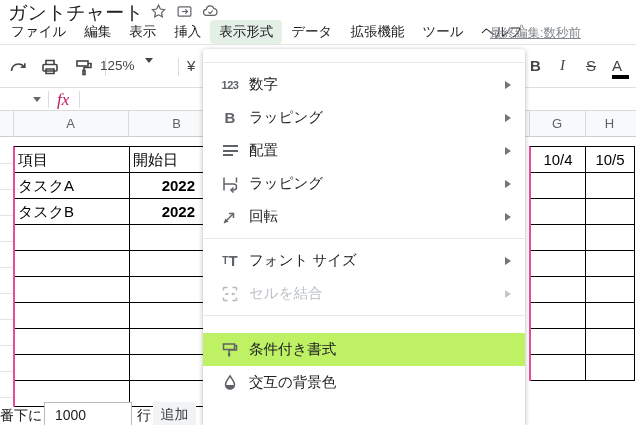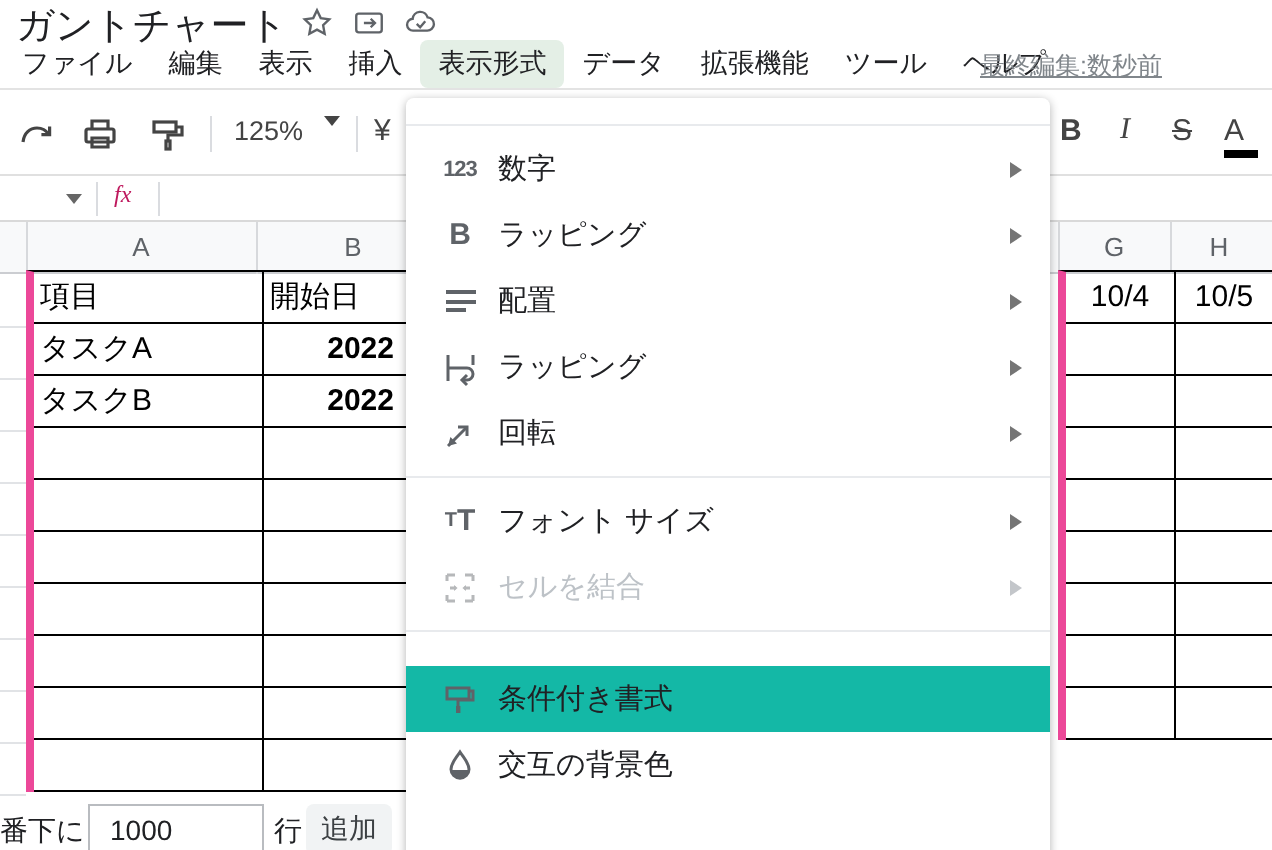--- a/index.html
+++ b/index.html
@@ -20,48 +20,48 @@
   
   #toolbar { left:0; top:45px; width:636px; height:43px; border-bottom:1px solid #e0e0e0; }
   .tb-sep { position:absolute; top:13px; width:1px; height:18px; background:#dadce0; }
   .tb-icon svg { width:20px; height:20px; fill:none; stroke:#444; stroke-width:1.6; }
   .tb-txt { position:absolute; font-size:13.5px; color:#444; }
   .tri-down { width:0; height:0; border-left:4px solid transparent; border-right:4px solid transparent;
     border-top:5px solid #444; }
   .fmt-letter { position:absolute; top:12px; font-size:15px; color:#444; }
   
   #formula-bar { left:0; top:88px; width:636px; height:23px; border-bottom:1px solid #d9d9d9; background:#fff; }
-  .fx { font-style:italic; font-family:"Liberation Serif","DejaVu Serif",serif; font-size:12px; color:#be185d; }
+  .fx { font-style:italic; font-family:"Liberation Serif","DejaVu Serif",serif; font-size:17px; color:#be185d; }
   
   #col-headers { left:0; top:111px; width:636px; height:26px; background:#f8f9fa;
     border-bottom:1px solid #cbcdd1; }
   .col-h { position:absolute; top:0; height:26px; line-height:26px; text-align:center;
     font-size:13px; color:#5f6368; }
   .col-line { position:absolute; top:0; width:1px; height:26px; background:#d7d9dc; }
   
-  .tbl { position:absolute; top:135px; display:grid; border-top:1px solid #000; border-left:4px solid #ec4899; }
+  .tbl { position:absolute; top:146px; display:grid; border-top:1px solid #000; border-left:2px solid #ec4899; }
   #tbl-left  { left:13px;  grid-template-columns:115px 83px; grid-auto-rows:26px; }
   #tbl-right { left:529px; grid-template-columns:55px 49px;  grid-auto-rows:26px; }
   .cell { border-right:1px solid #000; border-bottom:1px solid #000; font-size:15px;
     padding-left:3px; line-height:25px; white-space:nowrap; overflow:hidden; color:#000; }
   .cell.center { text-align:center; padding-left:0; }
   .cell.date { padding-left:0;font-weight:bold; }
   .cell.date span { display:block; width:65px; text-align:right; }
   .rowhead-line { position:absolute; left:0; width:13px; height:1px; background:#e1e3e6; }
   
   #add-bar { left:0; top:399px; width:203px; height:26px; font-size:14px; }
   #row-count-input { position:absolute; left:44px; top:3px; width:88px; height:26px;
     border:1px solid #b9bcc0; font-size:14px; padding-left:10px; color:#202124; background:#fff; }
   #add-rows-button { position:absolute; left:153px; top:3px; width:43px; height:26px;
     background:#f1f3f4; border:none; border-radius:4px; font-size:14px; color:#3c4043; }
   
   #format-menu { left:203px; top:49px; width:322px; height:390px; background:#fff; z-index:10;
     border-radius:4px; box-shadow:0 1px 5px rgba(0,0,0,.3); padding-top:8px; }
   .menu-row { height:33px; display:flex; align-items:center; font-size:14.5px; color:#202124; }
-  .menu-row.hl { background:#14b8a6; }
+  .menu-row.hl { background:#bef264; }
   .menu-row.disabled { color:#bdc2c7; }
   .menu-row.disabled .mi-icon { opacity:.45; }
   .mi-icon { width:26px; margin-left:14px; display:flex; justify-content:center; align-items:center;
     color:#5f6368; font-weight:bold; }
   .mi-icon svg { width:20px; height:20px; fill:none; stroke:#5f6368; stroke-width:1.5; }
   .mi-label { margin-left:6px; }
   .mi-arrow { margin-left:auto; margin-right:14px; width:0; height:0;
     border-top:4.5px solid transparent; border-bottom:4.5px solid transparent; border-left:6px solid #757575; }
   .menu-row.disabled .mi-arrow { border-left-color:#c3c6ca; }
   .menu-sep { height:1px; background:#e8eaed; margin:5px 0; }
@@ -118,21 +118,21 @@
       </svg>
   </div>
   <div class="abs tb-icon" style="left:74px;top:12px">
     <svg viewBox="0 0 20 20">
         <rect x="3" y="4" width="11" height="5"></rect>
         <path d="M14 6.5h3v4h-7v3"></path>
         <rect x="9" y="13.5" width="2" height="4"></rect>
       </svg>
   </div>
   <div class="tb-sep" style="left:105px"></div>
-  <div class="abs" style="left:117px;top:13px;display:flex;align-items:flex-start">
+  <div class="abs" style="left:100px;top:13px;display:flex;align-items:flex-start">
     <span class="tb-txt" style="position:static">125%</span>
     <span class="tri-down" style="margin-left:10px"></span>
   </div>
   <div class="tb-sep" style="left:178px"></div>
   <div class="fmt-letter" style="left:187px">¥</div>
   <div class="fmt-letter" style="left:530px;font-weight:bold">B</div>
   <div class="fmt-letter" style="left:560px;font-style:italic;font-family:'Liberation Serif',serif">I</div>
   <div class="fmt-letter" style="left:586px;text-decoration:line-through">S</div>
   <div class="abs" style="left:612px;top:12px">
     <span style="font-size:15px;color:#444">A</span>

